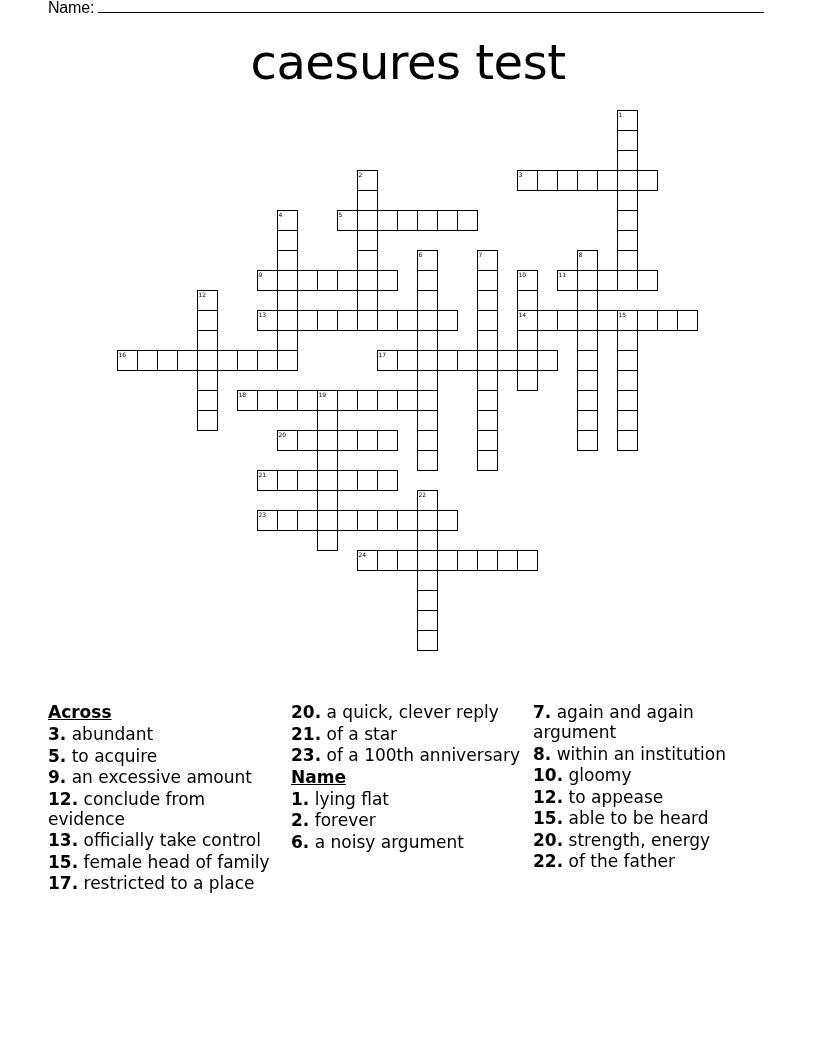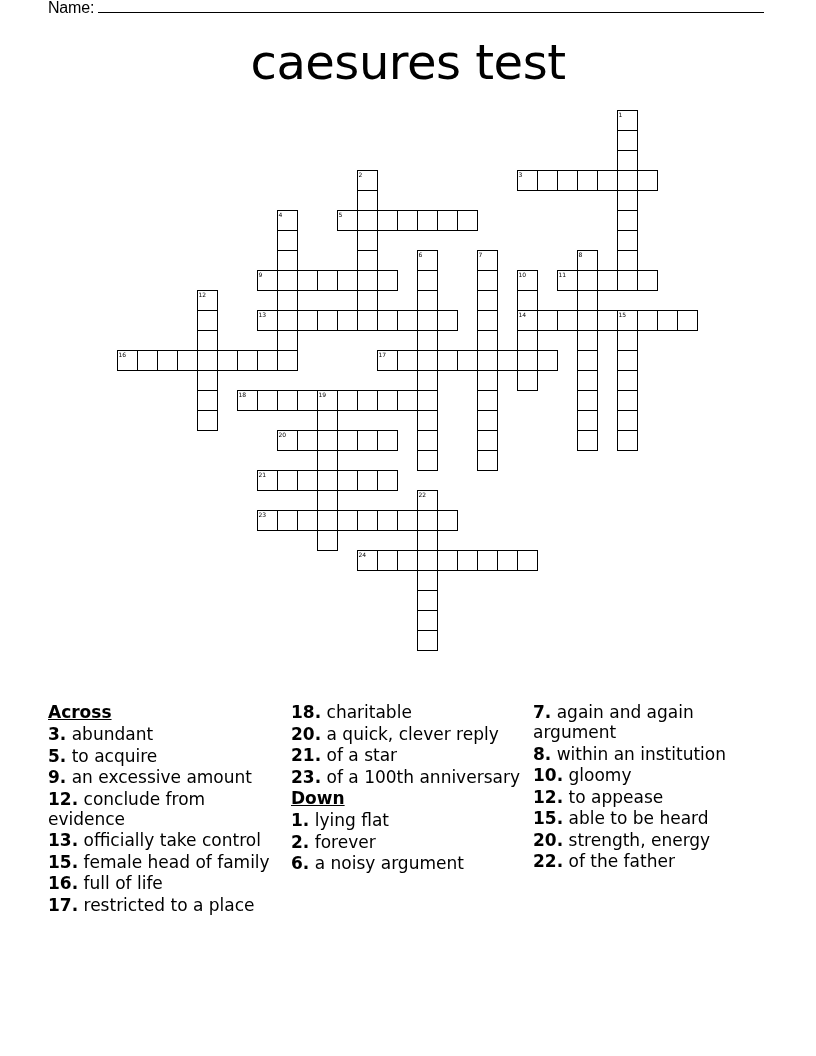--- a/index.html
+++ b/index.html
@@ -253,30 +253,28 @@
   </div>
 
 <div class="clues col1">
   <span class="heading">Across</span>
   <span class="clue"><b>3.</b> <span>abundant</span></span>
   <span class="clue"><b>5.</b> <span>to acquire</span></span>
   <span class="clue"><b>9.</b> <span>an excessive amount</span></span>
   <span class="clue"><b>12.</b> <span>conclude from evidence</span></span>
   <span class="clue"><b>13.</b> <span>officially take control</span></span>
   <span class="clue"><b>15.</b> <span>female head of family</span></span>
-  <span class="clue"><b>16.</b> <span>full of life</span></span>
   <span class="clue"><b>17.</b> <span>restricted to a place</span></span>
 </div>
 
 <div class="clues col2">
-  <span class="clue"><b>18.</b> <span>charitable</span></span>
   <span class="clue"><b>20.</b> <span>a quick, clever reply</span></span>
   <span class="clue"><b>21.</b> <span>of a star</span></span>
   <span class="clue"><b>23.</b> <span>of a 100th anniversary</span></span>
-  <span class="heading">Down</span>
+  <span class="heading">Name</span>
   <span class="clue"><b>1.</b> <span>lying flat</span></span>
   <span class="clue"><b>2.</b> <span>forever</span></span>
   <span class="clue"><b>6.</b> <span>a noisy argument</span></span>
 </div>
 
 <div class="clues col3">
   <span class="clue"><b>7.</b> <span>again and again argument</span></span>
   <span class="clue"><b>8.</b> <span>within an institution</span></span>
   <span class="clue"><b>10.</b> <span>gloomy</span></span>
   <span class="clue"><b>12.</b> <span>to appease</span></span>

